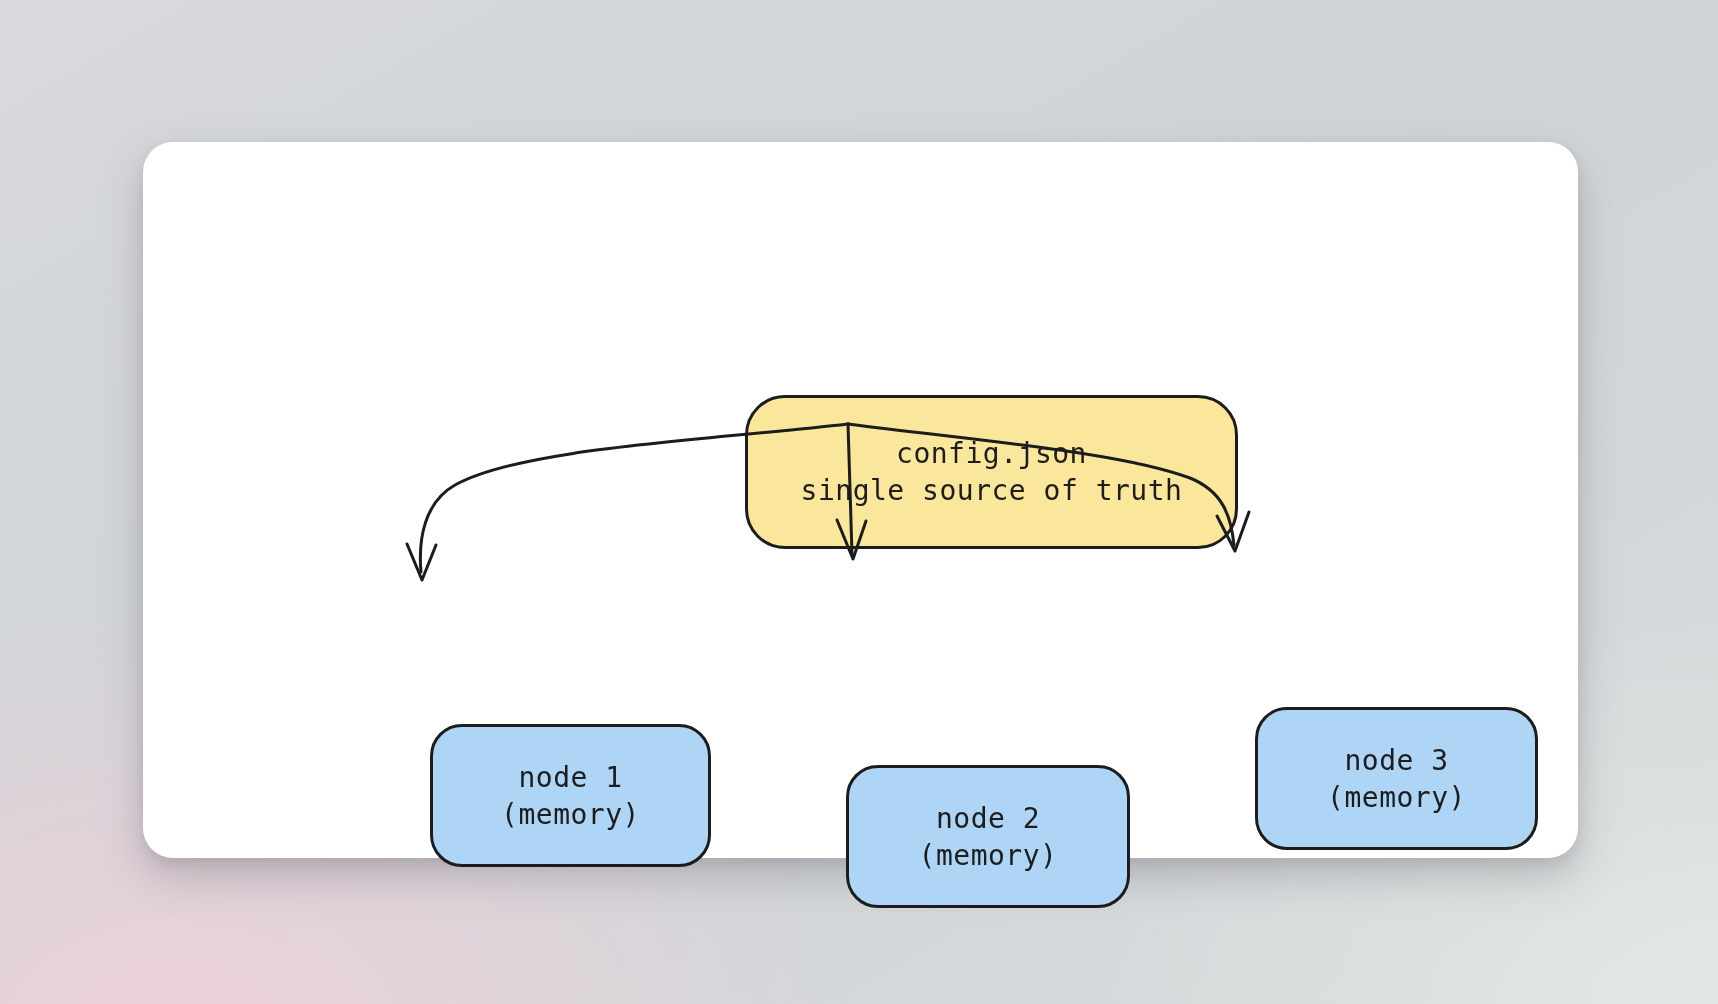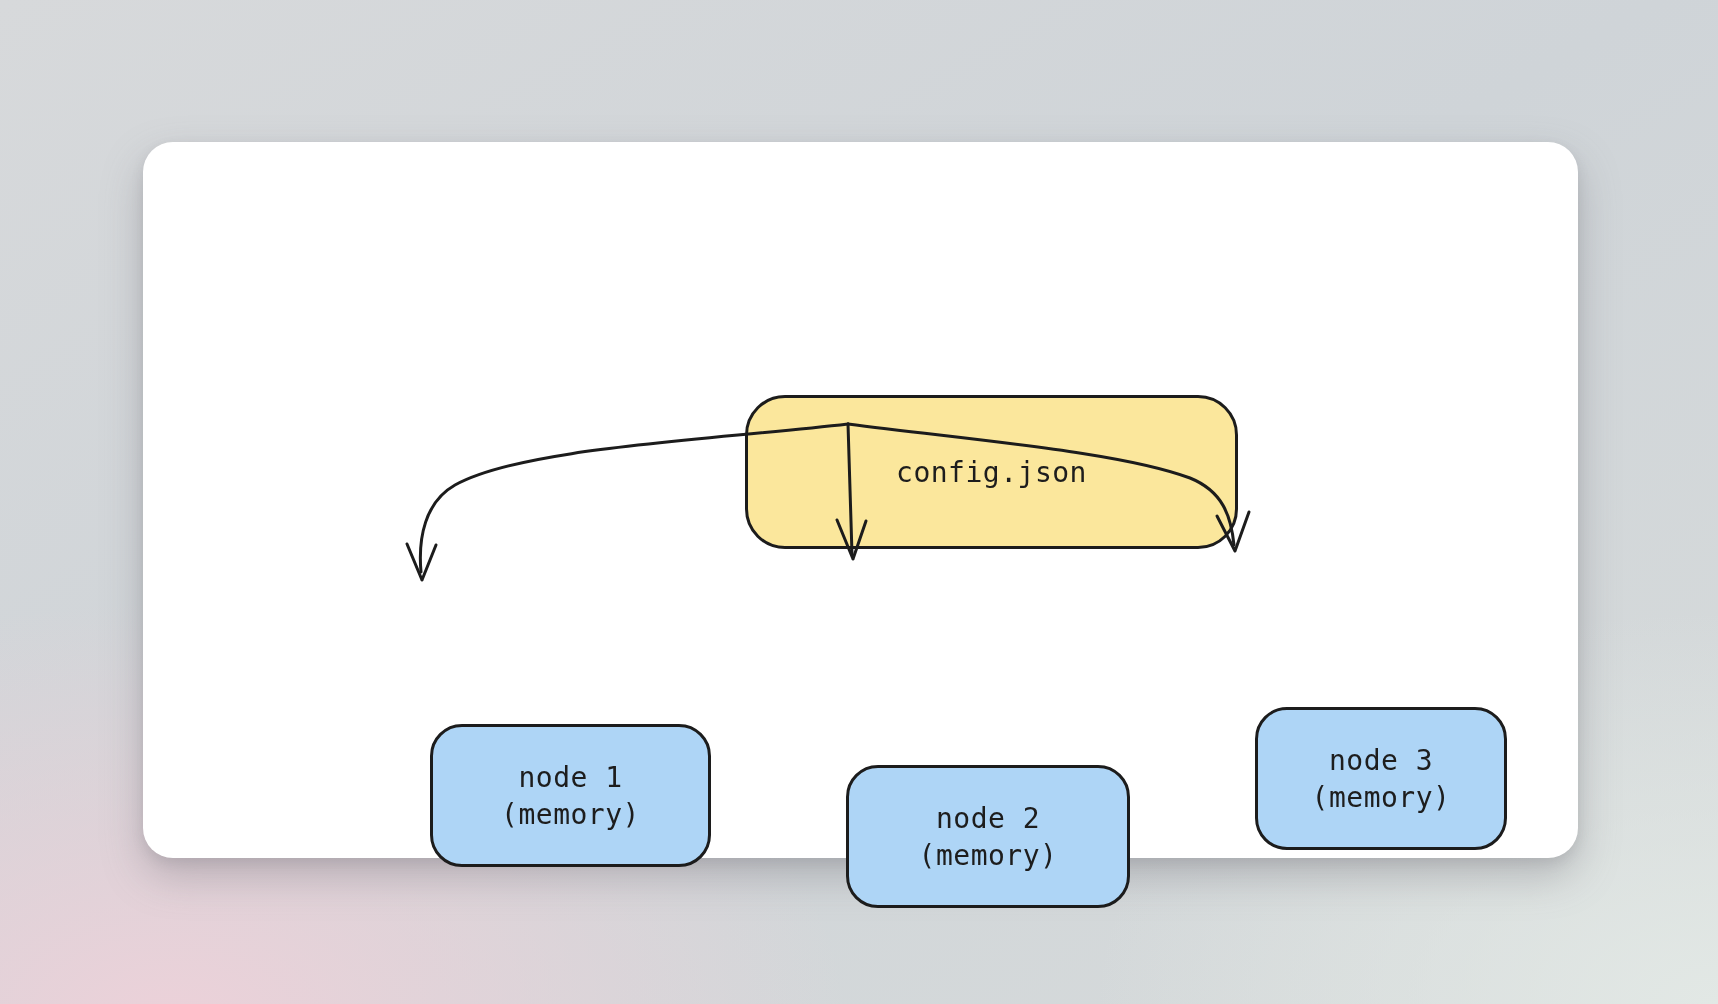--- a/index.html
+++ b/index.html
@@ -46,21 +46,21 @@
     left:602px;top:253px;width:493px;height:154px;
     border-radius:40px;
     background:var(--root-fill);
   }
   .box.node{
     border-radius:32px;
     background:var(--node-fill);
   }
   .box.node1{left:287px;top:582px;width:281px;height:143px;}
   .box.node2{left:703px;top:575px;width:284px;height:143px;margin-top:48px;}
-  .box.node3{left:1112px;top:565px;width:252px;height:143px;}
+  .box.node3{left:1112px;top:565px;width:283px;height:143px;}
   svg.arrows{
     position:absolute;inset:0;
     width:1718px;height:1004px;
     pointer-events:none;
   }
   svg.arrows path{
     fill:none;
     stroke:var(--stroke);
     stroke-width:3;
     stroke-linecap:round;
@@ -68,20 +68,21 @@
   }
 </style>
 </head>
 <body>
 
 <div class="page">
   <div class="card">
 
     <div class="box root">
       <div>config.json</div>
+      <div>single source of truth</div>
     </div>
 
     <div class="box node node1">
       <div>node 1</div>
       <div>(memory)</div>
     </div>
 
     <div class="box node node2">
       <div>node 2</div>
       <div>(memory)</div>

